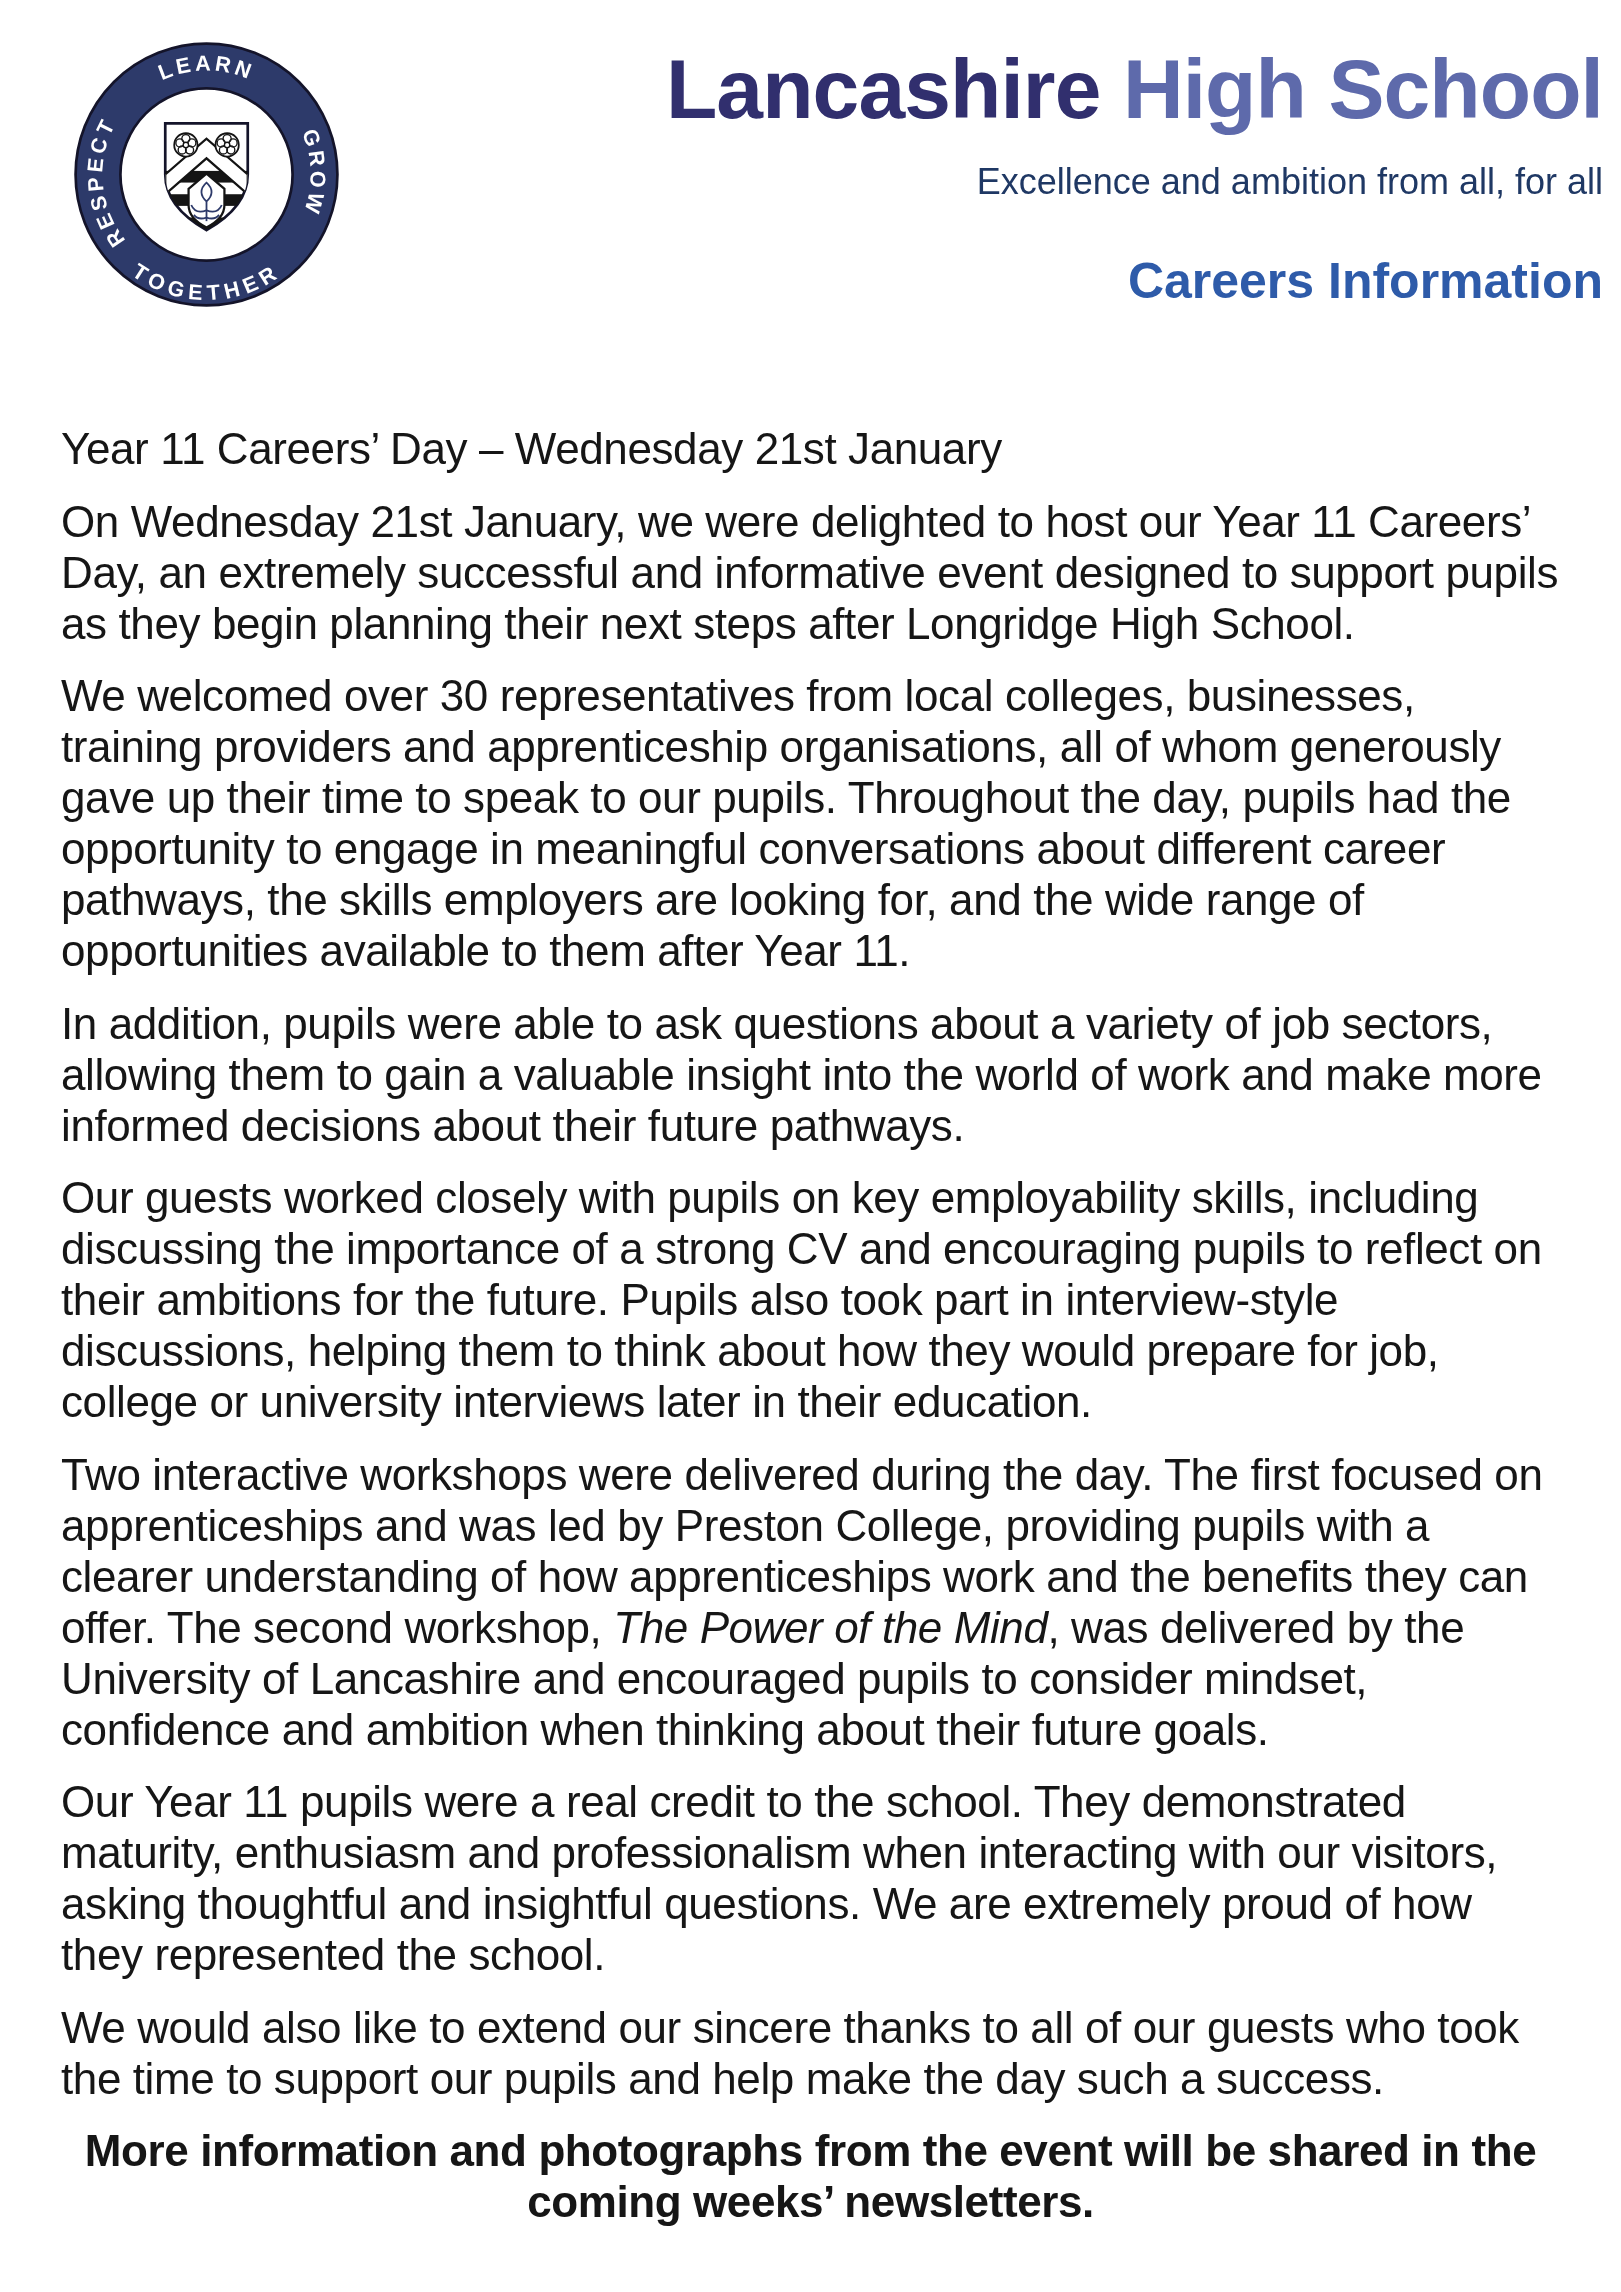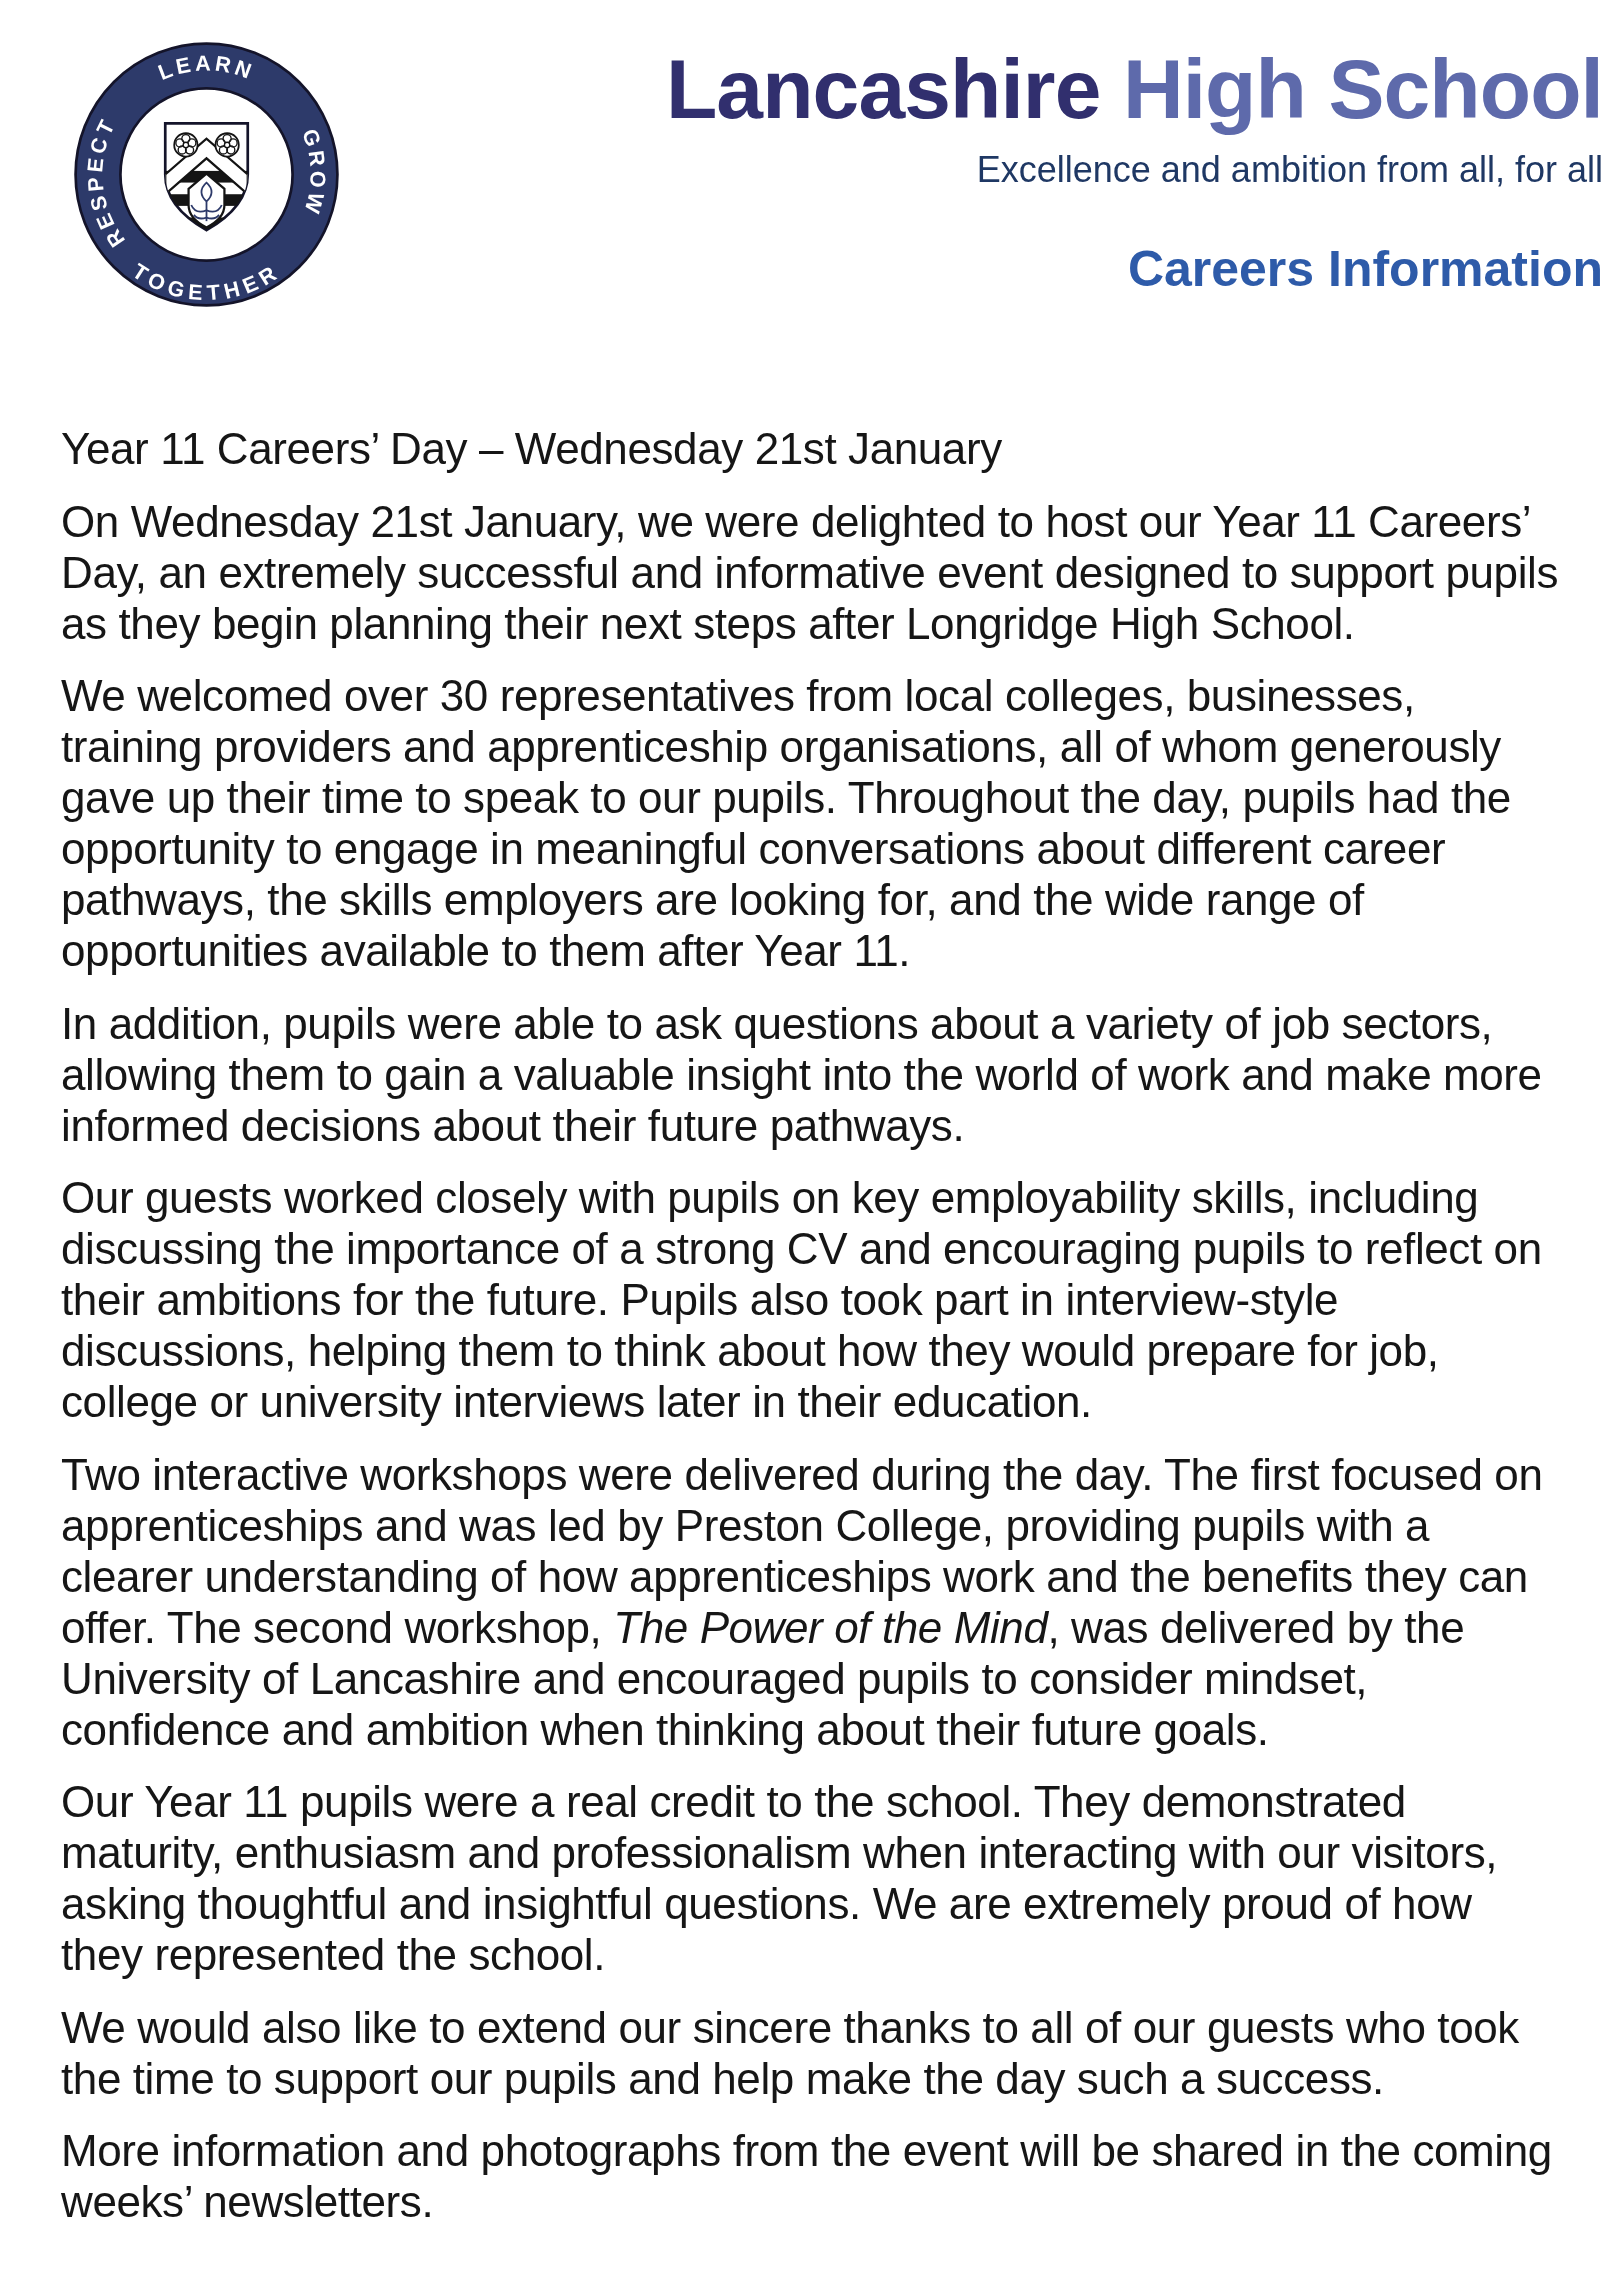--- a/index.html
+++ b/index.html
@@ -5,29 +5,29 @@
   html, body { margin:0; padding:0; background:#ffffff; }
   body { width:1621px; height:2293px; font-family:"Liberation Sans", sans-serif; }
   .page { position:relative; width:1621px; height:2293px; background:#fff; overflow:hidden; }
 
   
   .logo { position:absolute; left:72px; top:40px; width:269px; height:269px; }
   .header-text { position:absolute; top:45px; right:18px; text-align:right; }
   .school-name { font-size:84px; line-height:1.06; letter-spacing:-0.9px; white-space:nowrap; }
   .school-name .primary { color:var(--title_primary,#312f6e); font-weight:700; }
   .school-name .secondary { color:var(--title_secondary,#5e6aab); font-weight:700; }
-  .tagline { margin-top:15px; font-size:36px; color:var(--tagline,#1f3864); }
+  .tagline { margin-top:27px; font-size:36px; color:var(--tagline,#1f3864); }
   .doc-title { margin-top:49px; font-size:50px; font-weight:700; color:var(--doc_title,#2e5ba9); }
 
   
   .article { position:absolute; left:61px; top:423px; width:1499px;
              font-size:44px; line-height:51px; letter-spacing:-0.4px;
              color:var(--body_text,#161616); }
   .article p { margin:0 0 21.5px 0; }
-  .article .closing { font-weight:400; }
+  .article .closing { font-weight:700; text-align:center; }
   .italic { font-style:italic; }
 
   
   .crest-motto { font-family:"Liberation Sans", sans-serif; font-size:24px; font-weight:700;
                  fill:#ffffff; letter-spacing:4px; }
   .crest-motto-bottom { letter-spacing:6px; }
 </style>
 </head>
 <body>
 

